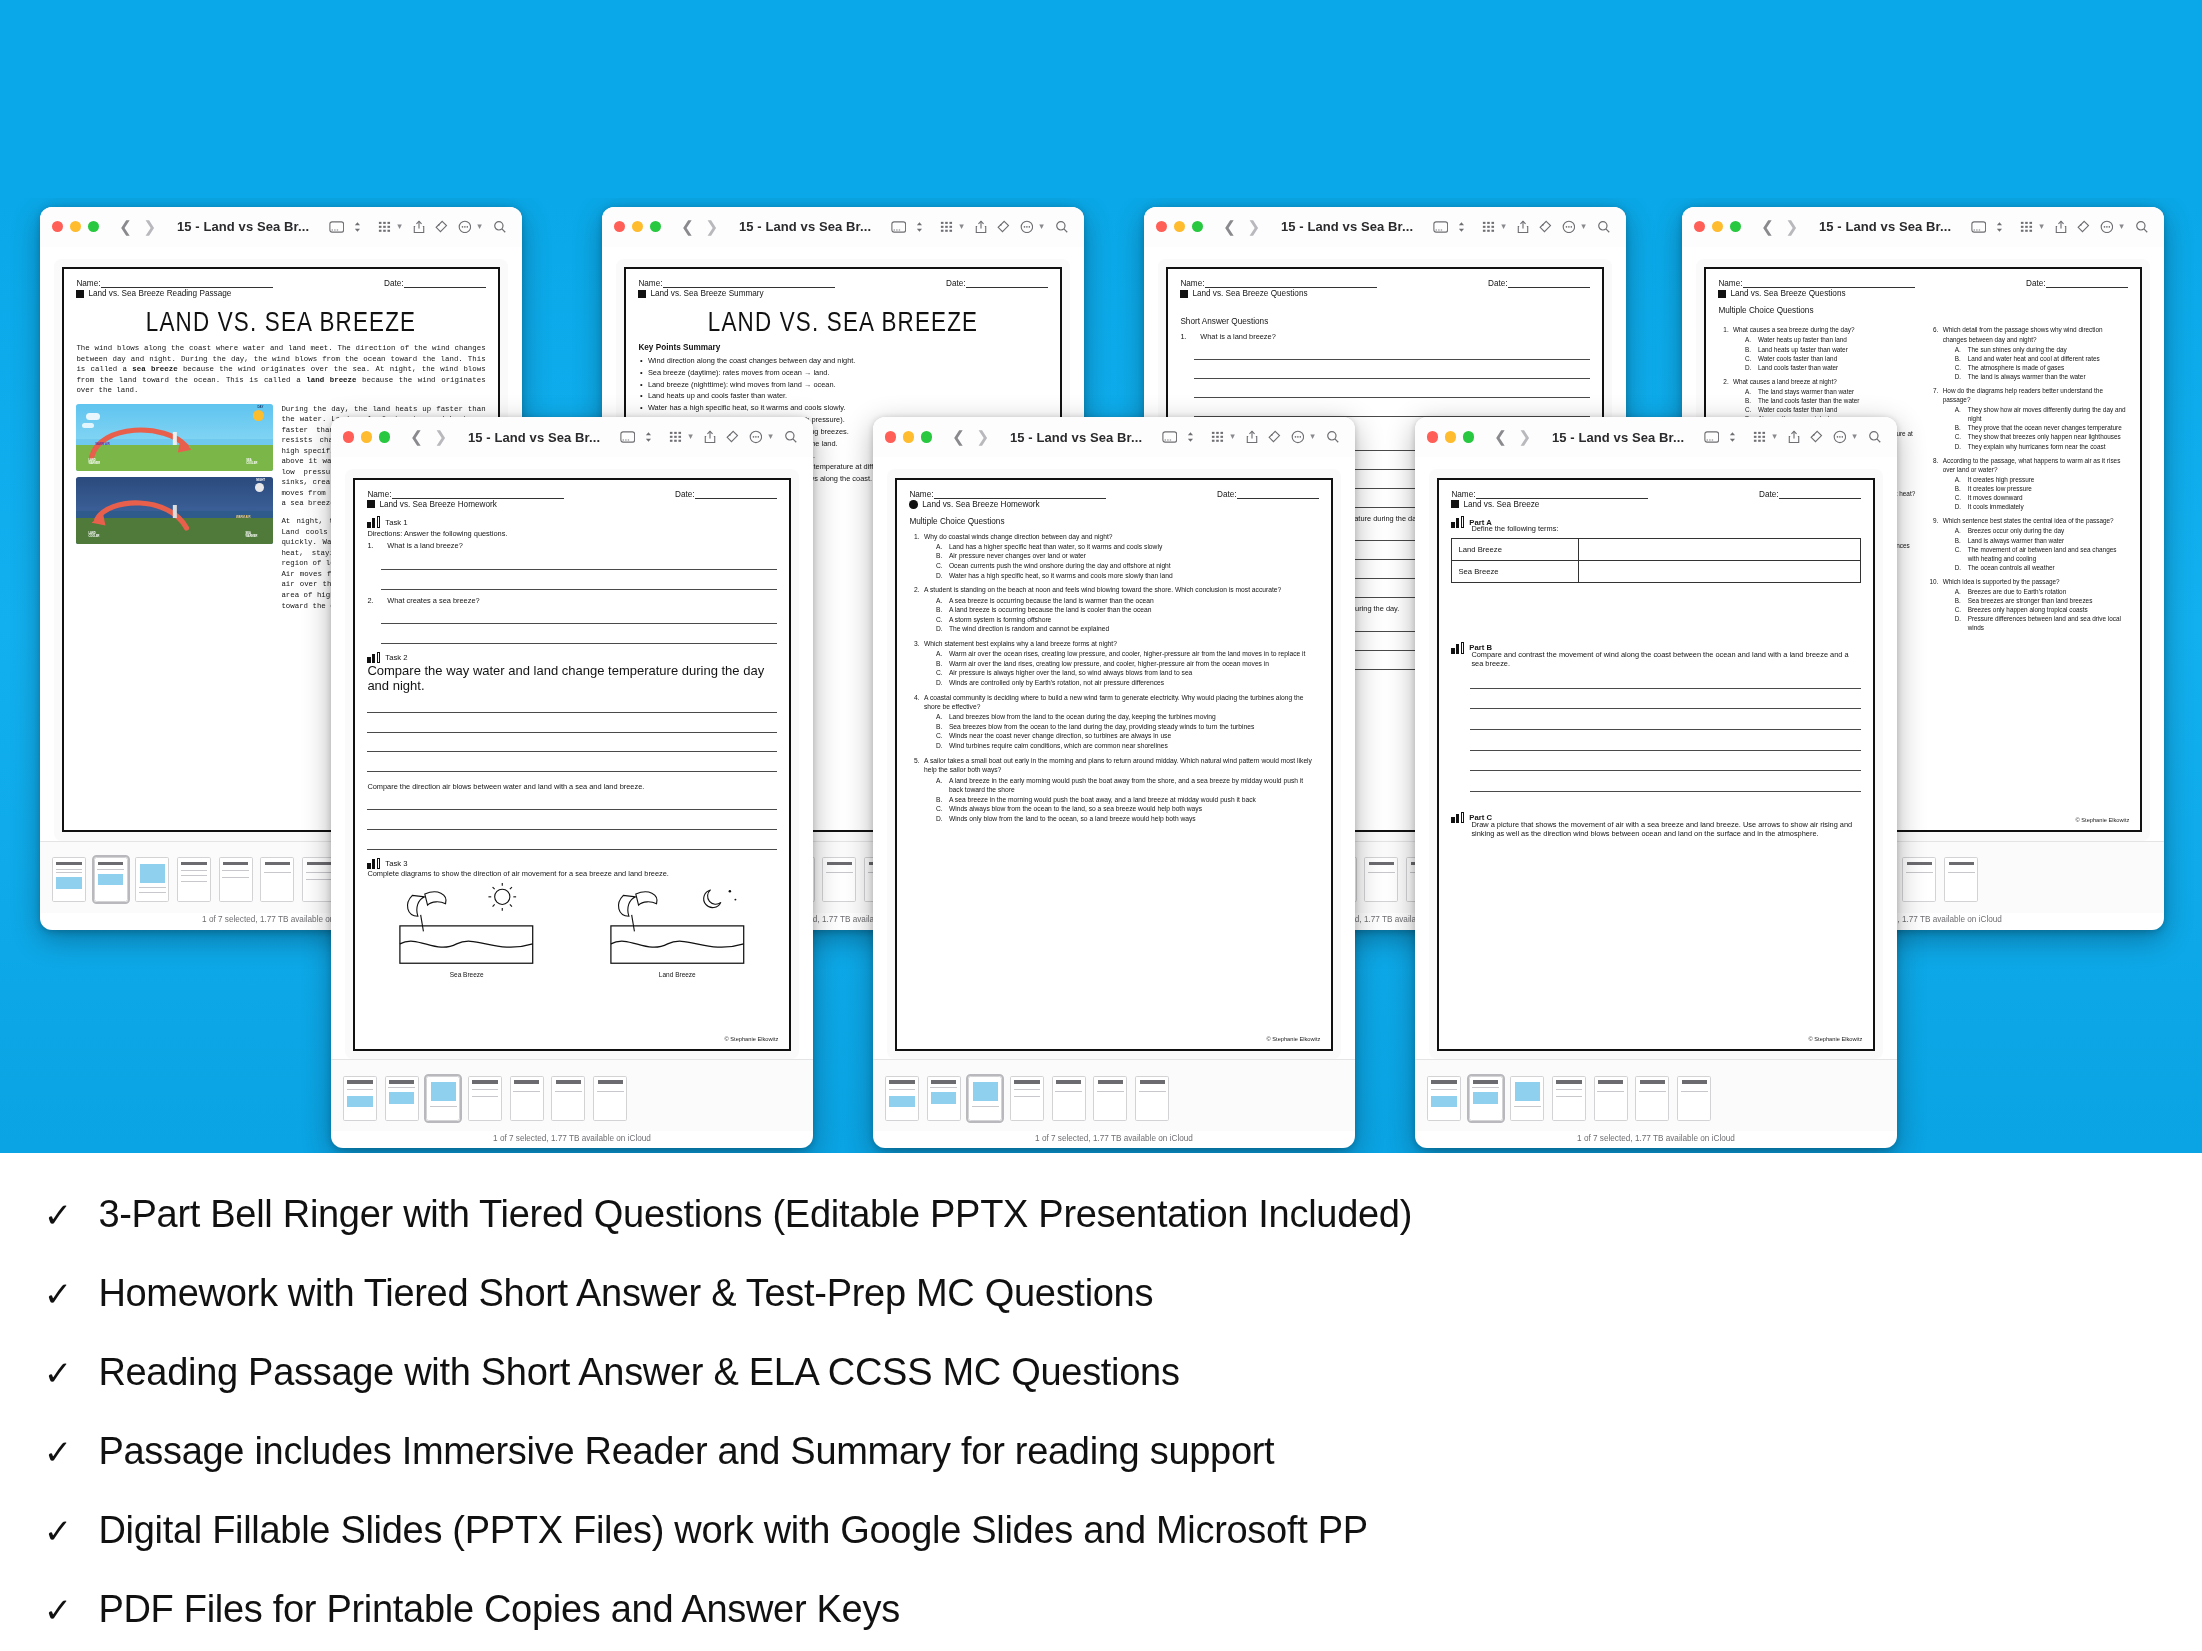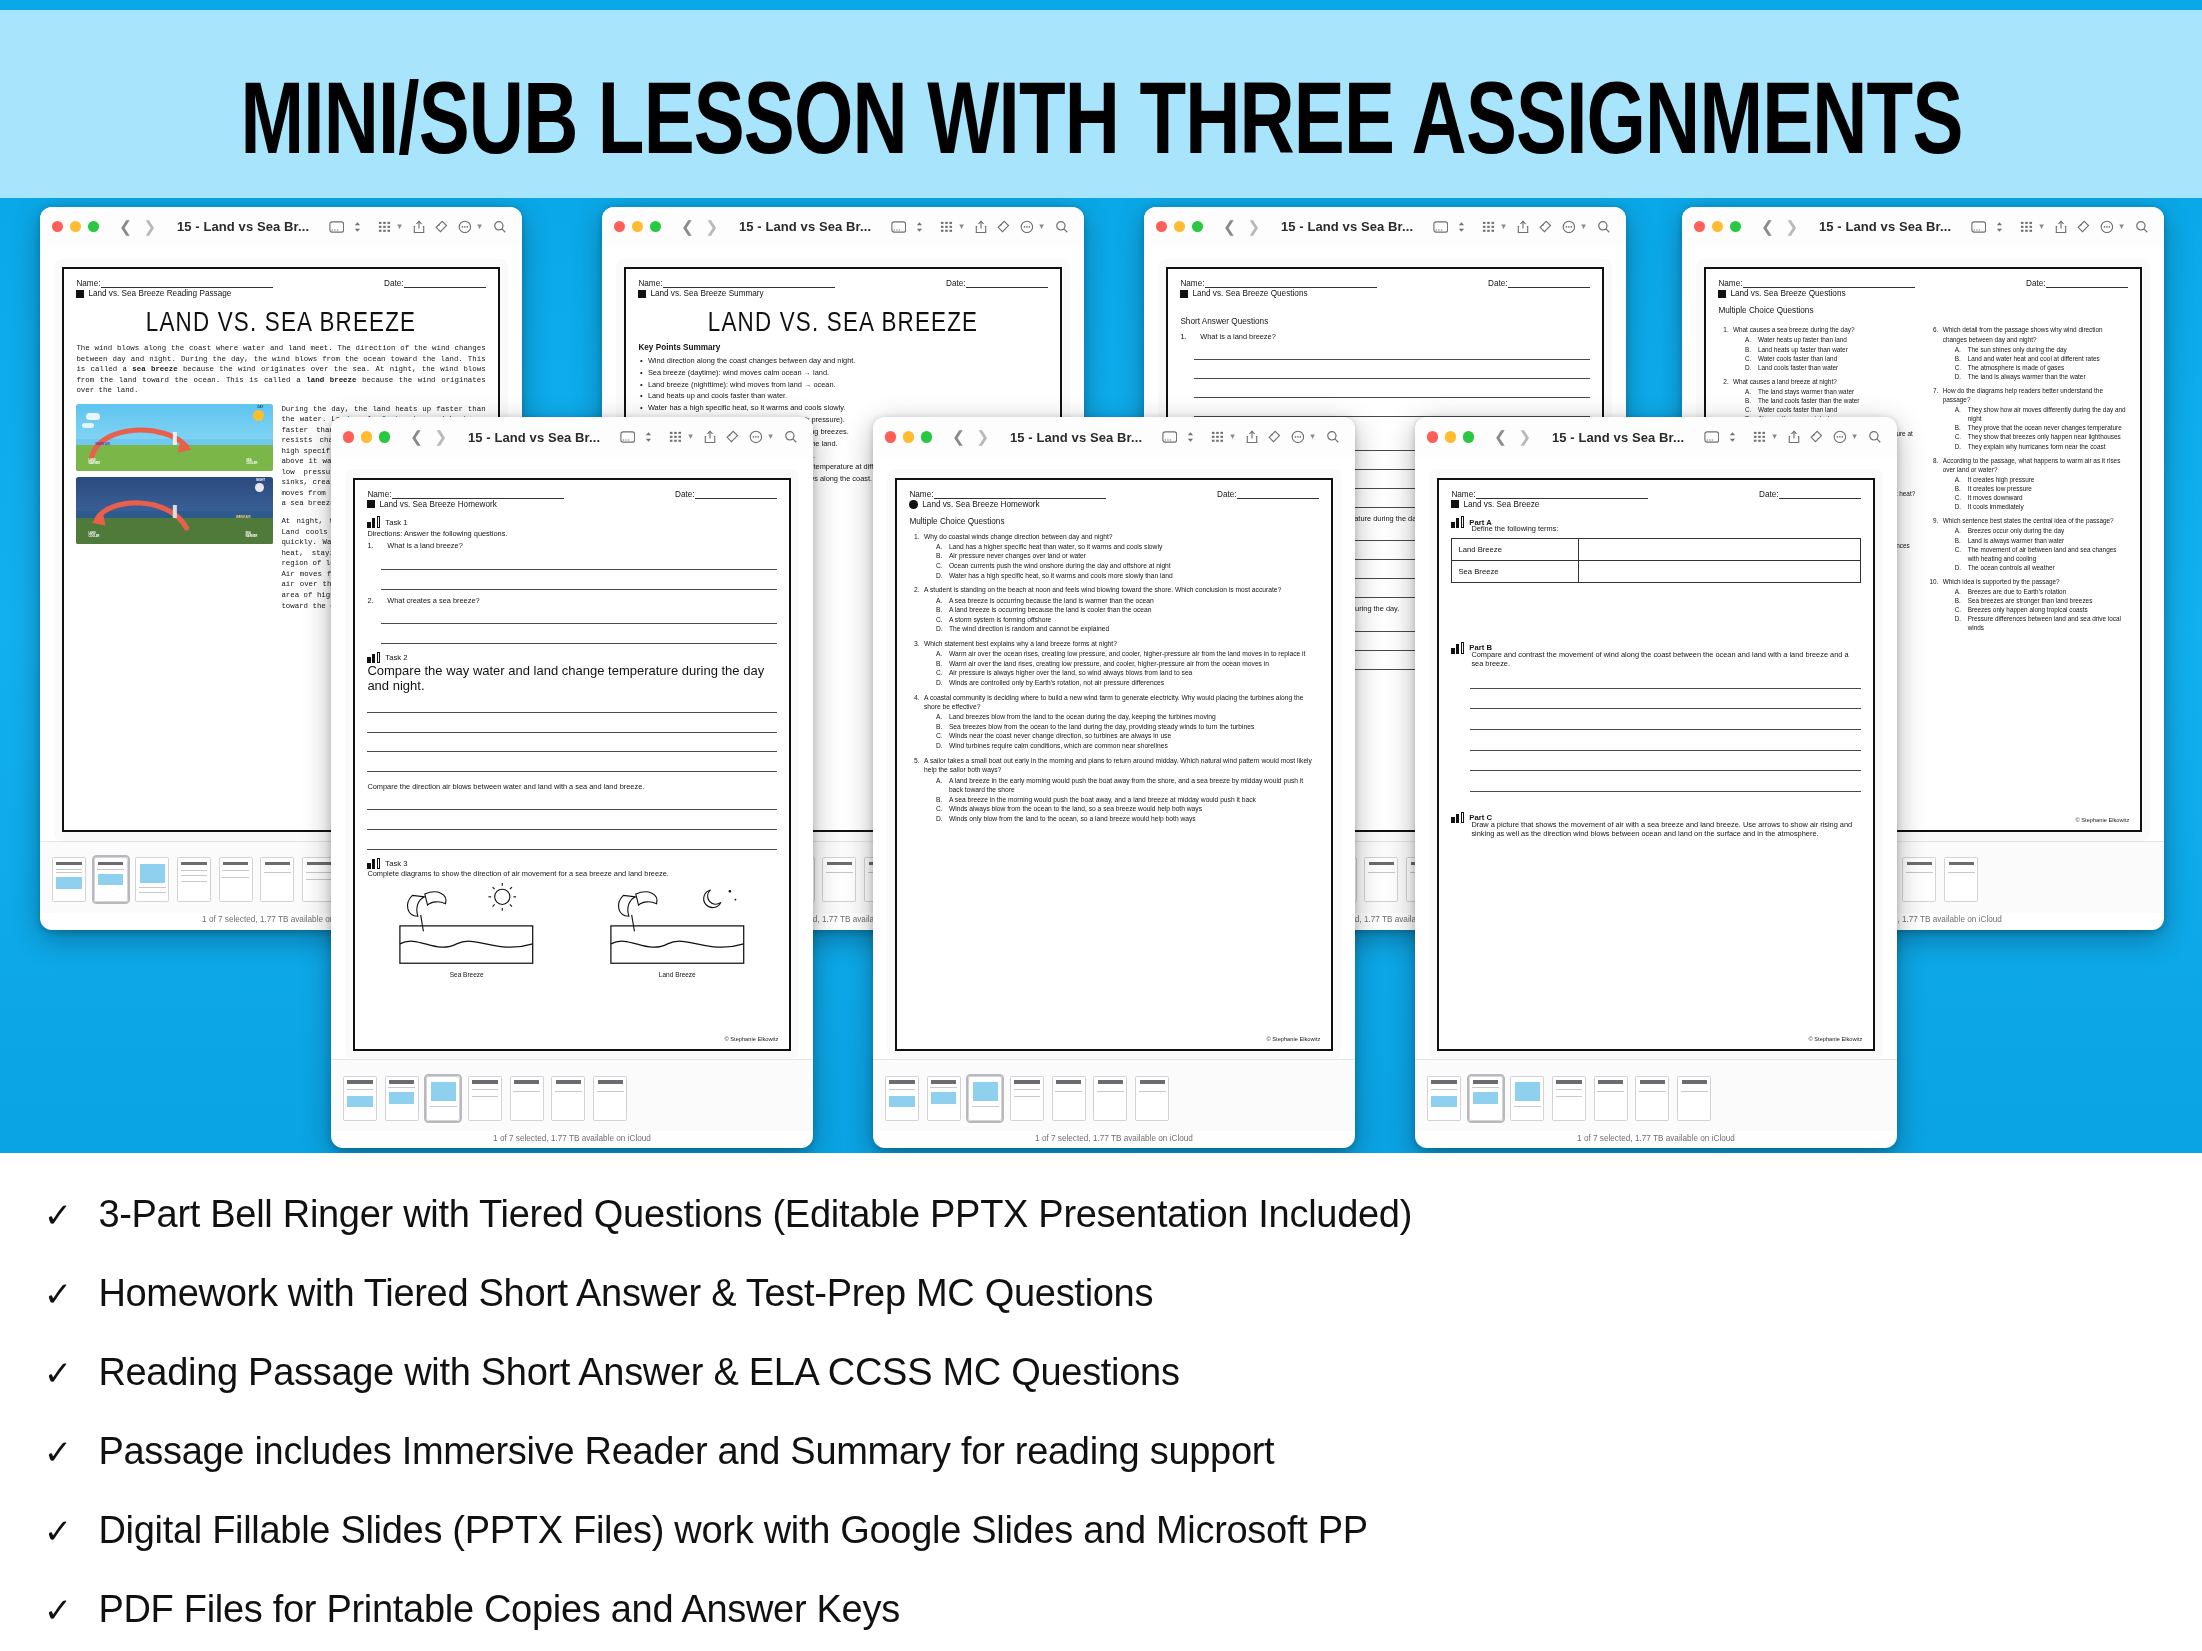--- a/index.html
+++ b/index.html
@@ -157,23 +157,20 @@
   }
   .frow { display: flex; align-items: center; gap: 22.4px; height: 79px; }
   .check { font-size: 34px; color: #111; width: 36px; text-align: center; flex: 0 0 36px; line-height: 1; }
   .ftext { font-size: 38px; color: #111; letter-spacing: -0.3px; white-space: nowrap; text-align: right; }
 </style>
 </head>
 <body>
 
 <div class="page">
 
-  <div class="header-band">
-    <div class="header-title">MINI/SUB LESSON WITH THREE ASSIGNMENTS</div>
-  </div>
 
   <div class="mid">
 
     <div class="win" style="left:40px; top:8.6px; width:482px; height:723px;">
       <div class="titlebar">
         <div class="traffic">
           <span class="dot r"></span>
           <span class="dot y"></span>
           <span class="dot g"></span>
         </div>
@@ -423,21 +420,21 @@
               <div class="nm"><span>Date:</span><span class="rule" style="width:82px"></span></div>
             </div>
             <div class="subtitle-row">
               <span class="sq"></span>
               <span class="sublabel">Land vs. Sea Breeze Summary</span>
             </div>
             <div class="bigtitle">LAND VS. SEA BREEZE</div>
             <div class="sechead">Key Points Summary</div>
             <ul class="keys">
               <li>Wind direction along the coast changes between day and night.</li>
-              <li>Sea breeze (daytime): wind moves calm ocean → land.</li>
+              <li>Sea breeze (daytime): rates moves from ocean → land.</li>
               <li>Land breeze (nighttime): wind moves from land → ocean.</li>
               <li>Land heats up and cools faster than water.</li>
               <li>Water has a high specific heat, so it warms and cools slowly.</li>
               <li>Warm air rises (low pressure); cool air sinks (high pressure).</li>
               <li>Air moves from high to low pressure above, creating breezes.</li>
               <li>During the day, air moves from the ocean toward the land.</li>
               <li>At night, air moves from the land toward the ocean.</li>
               <li>Specific heat explains why land and water change temperature at different rates.</li>
               <li>Pressure differences are the reason that wind blows along the coast.</li>
               <li>Breezes can be different if wind patterns change.</li>

